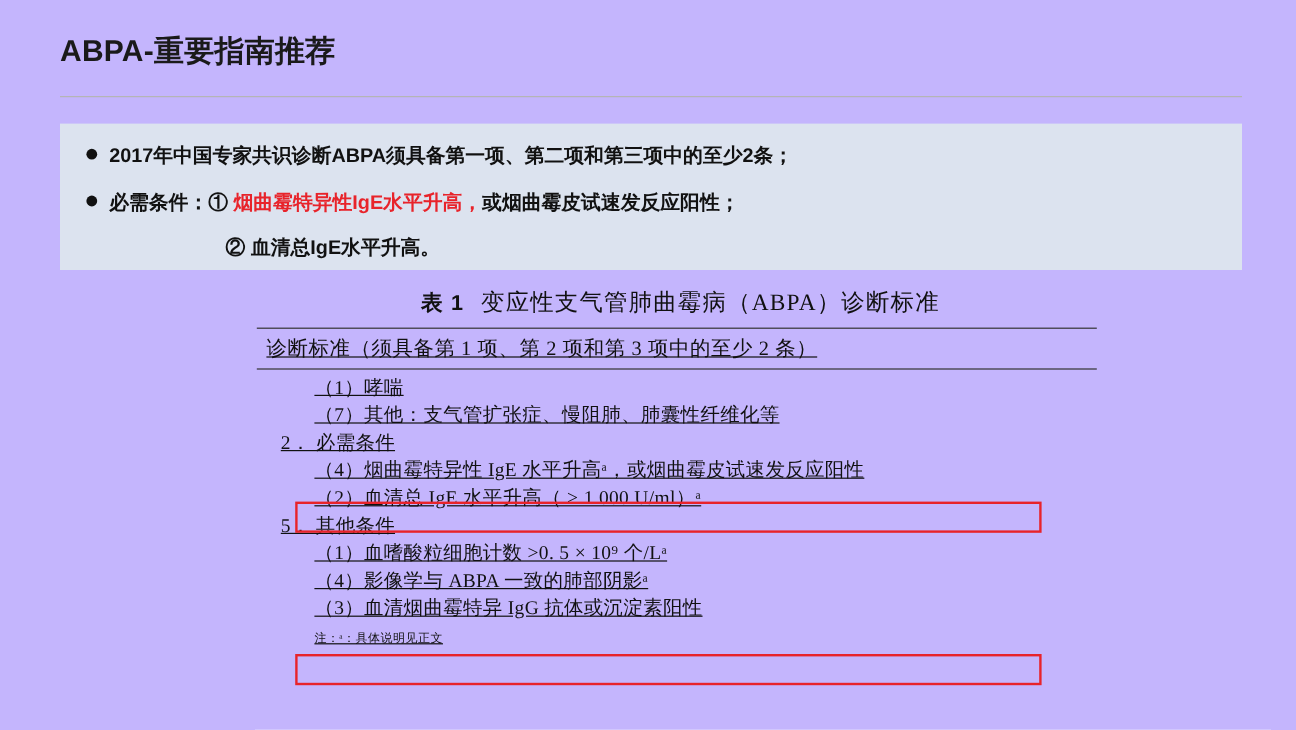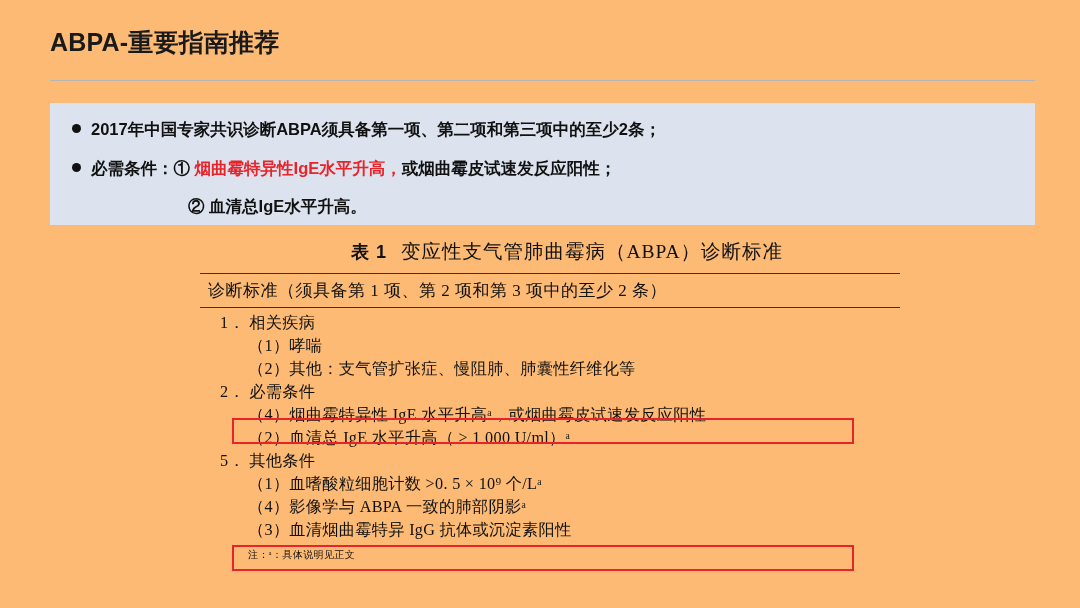--- a/index.html
+++ b/index.html
@@ -10,21 +10,21 @@
     width: 1080px;
     height: 608px;
     background: #ffffff;
     font-family: "Liberation Sans", sans-serif;
     overflow: hidden;
   }
   .slide {
     position: relative;
     width: 1080px;
     height: 608px;
-    background: #fdba74;
+    background: #c4b5fd;
   }
   .slide-title {
     position: absolute;
     left: 50px;
     top: 26px;
     font-size: 25px;
     font-weight: bold;
     color: #1a1a1a;
     letter-spacing: 0.2px;
   }
@@ -83,21 +83,22 @@
   }
   .tbl-title .tbl-num {
     font-family: "Liberation Sans", sans-serif;
     font-weight: bold;
     font-size: 18px;
     margin-right: 14px;
   }
   .tbl-box {
     position: relative;
     width: 700px;
-    margin-left: 18px;
+    margin-left: 32px;
+    text-decoration: underline;
   }
   .rule-top {
     border-top: 1.6px solid #333;
     height: 0;
   }
   .rule-mid {
     border-top: 1.1px solid #333;
     height: 0;
   }
   .tbl-head {
@@ -158,23 +159,22 @@
     <div class="tbl-title">
       <span class="tbl-num">表 1</span><span>变应性支气管肺曲霉病（ABPA）诊断标准</span>
     </div>
 
     <div class="tbl-box">
       <div class="rule-top"></div>
       <div class="tbl-head">诊断标准（须具备第 1 项、第 2 项和第 3 项中的至少 2 条）</div>
       <div class="rule-mid"></div>
 
       <div class="tbl-body">
-        <div class="row">1． 相关疾病</div>
         <div class="row sub">（1）哮喘</div>
-        <div class="row sub">（2）其他：支气管扩张症、慢阻肺、肺囊性纤维化等</div>
+        <div class="row sub">（7）其他：支气管扩张症、慢阻肺、肺囊性纤维化等</div>
         <div class="row">2． 必需条件</div>
         <div class="row sub">（4）烟曲霉特异性 IgE 水平升高ᵃ，或烟曲霉皮试速发反应阳性</div>
         <div class="row sub">（2）血清总 IgE 水平升高（ &gt; 1 000 U/ml）ᵃ</div>
         <div class="row">5． 其他条件</div>
         <div class="row sub">（1）血嗜酸粒细胞计数 &gt;0. 5 × 10⁹ 个/Lᵃ</div>
         <div class="row sub">（4）影像学与 ABPA 一致的肺部阴影ᵃ</div>
         <div class="row sub">（3）血清烟曲霉特异 IgG 抗体或沉淀素阳性</div>
         <div class="note">注：ᵃ：具体说明见正文</div>
       </div>
 

